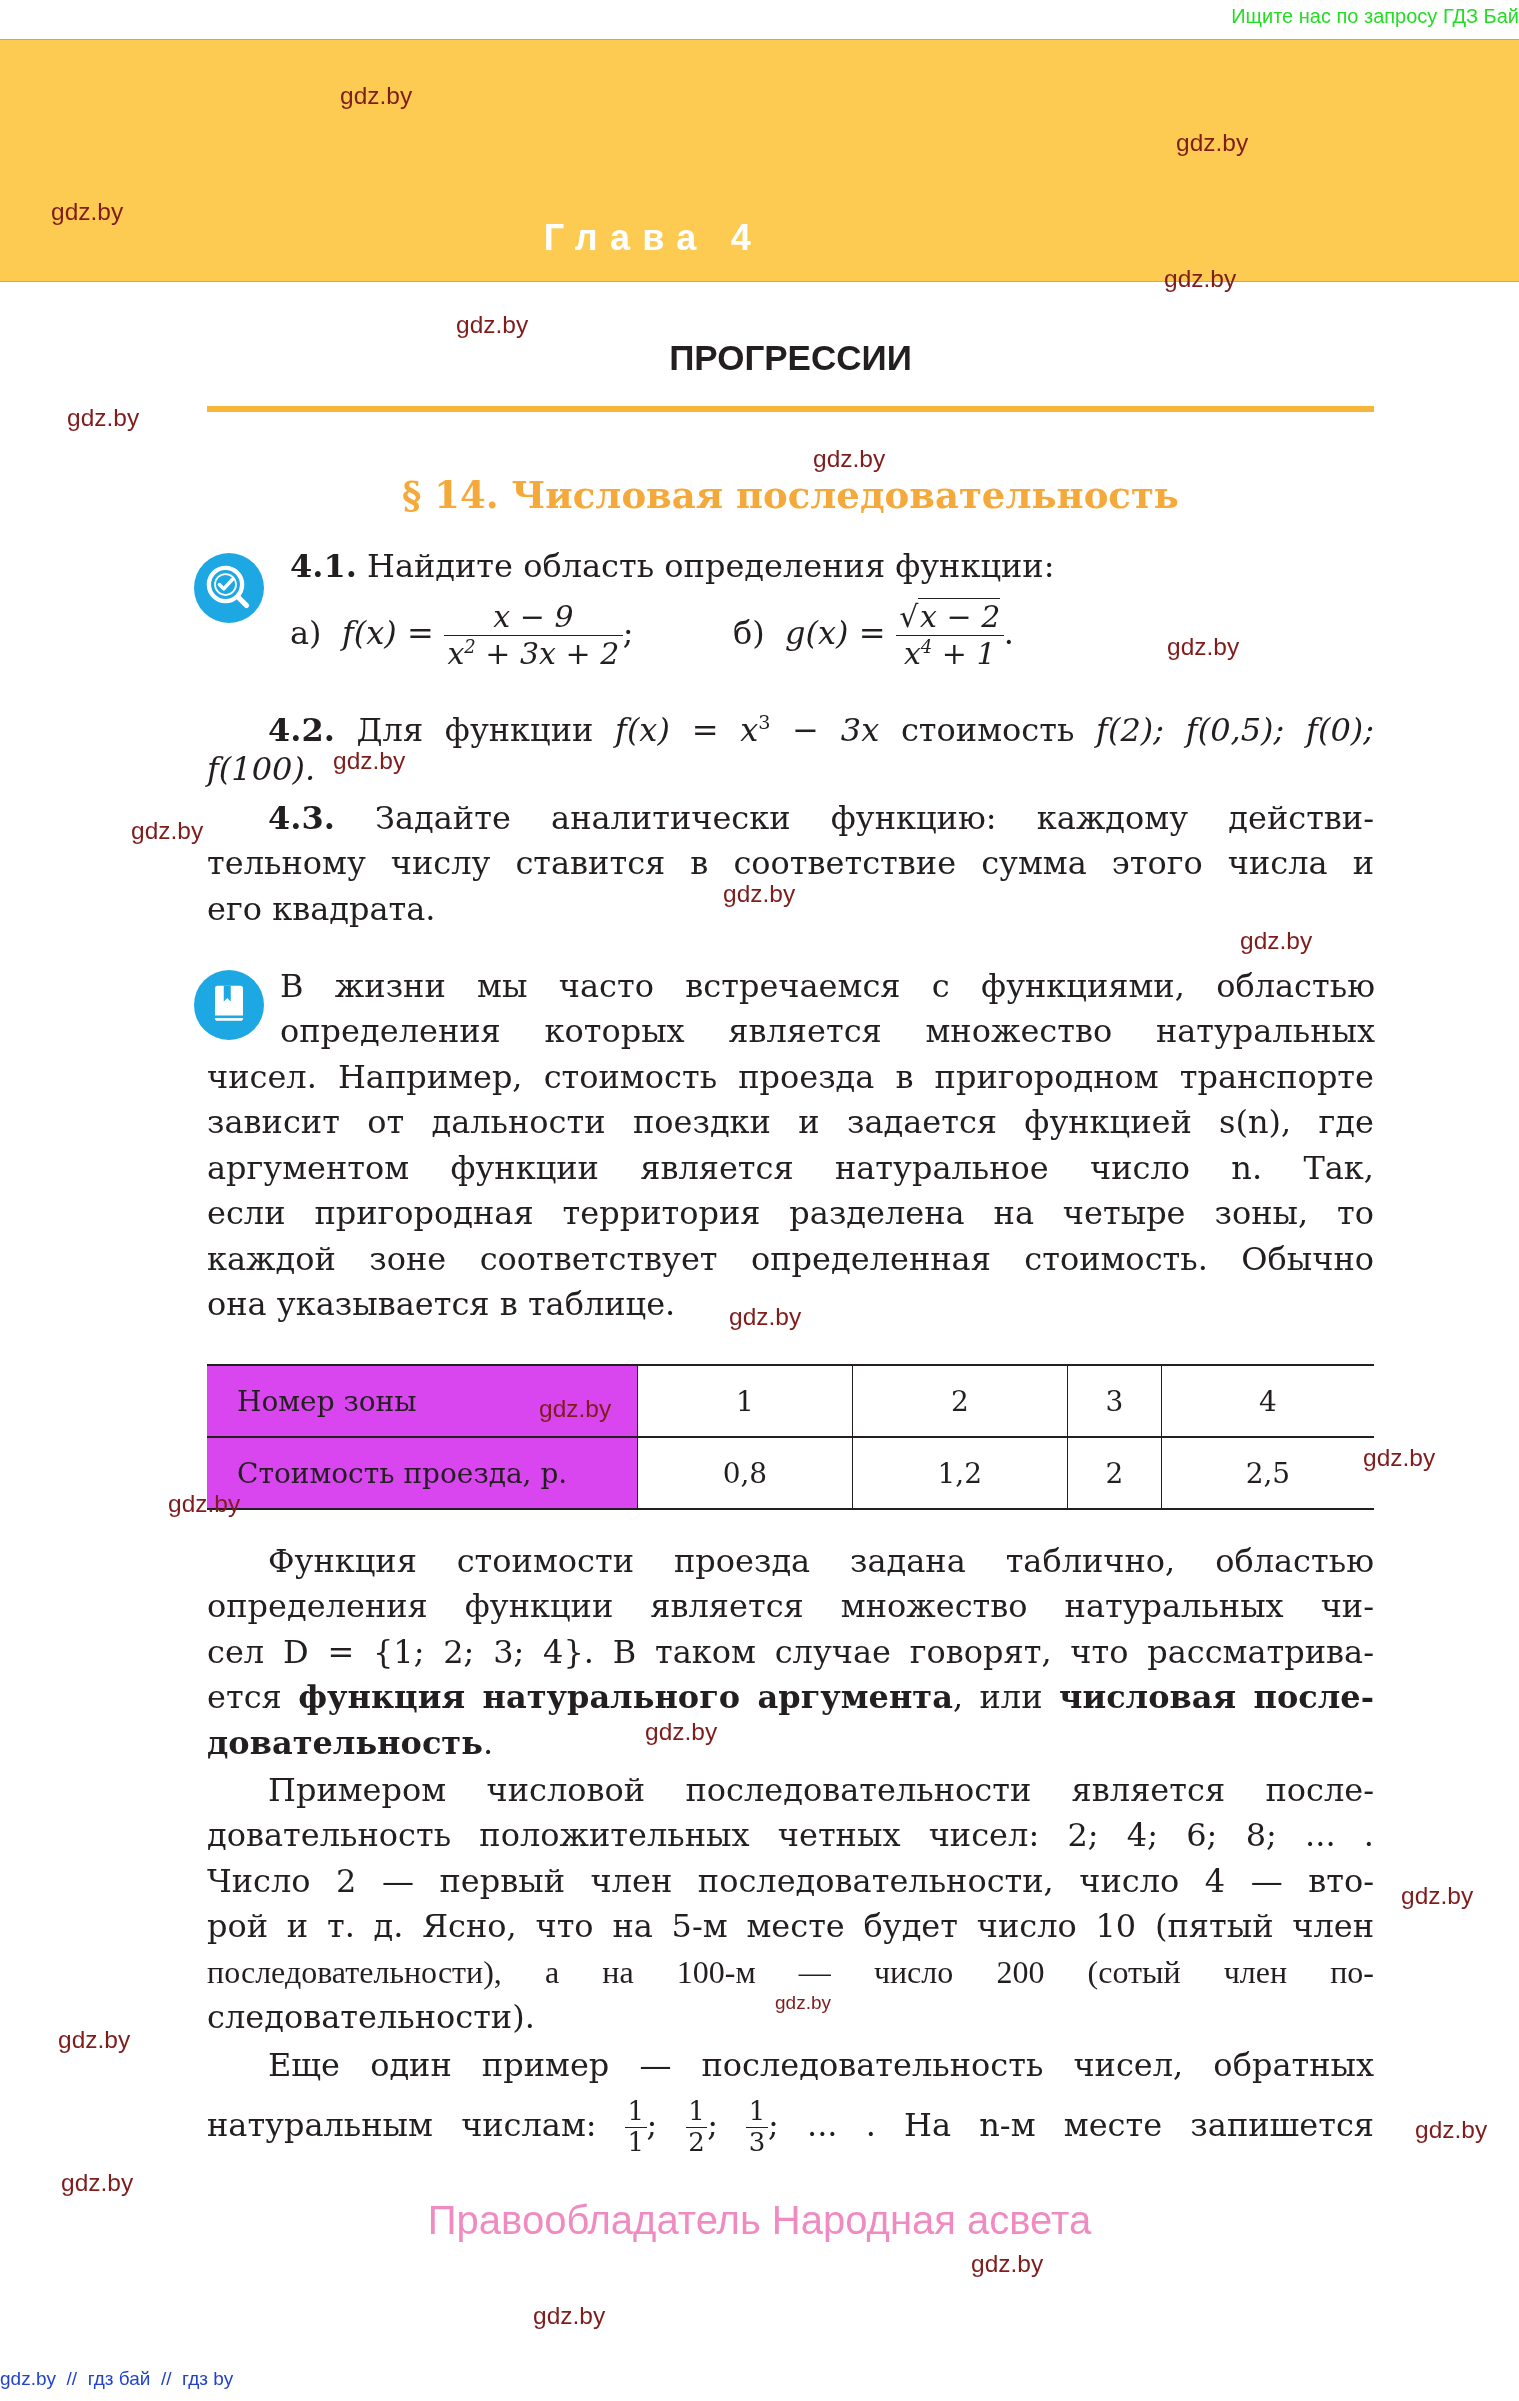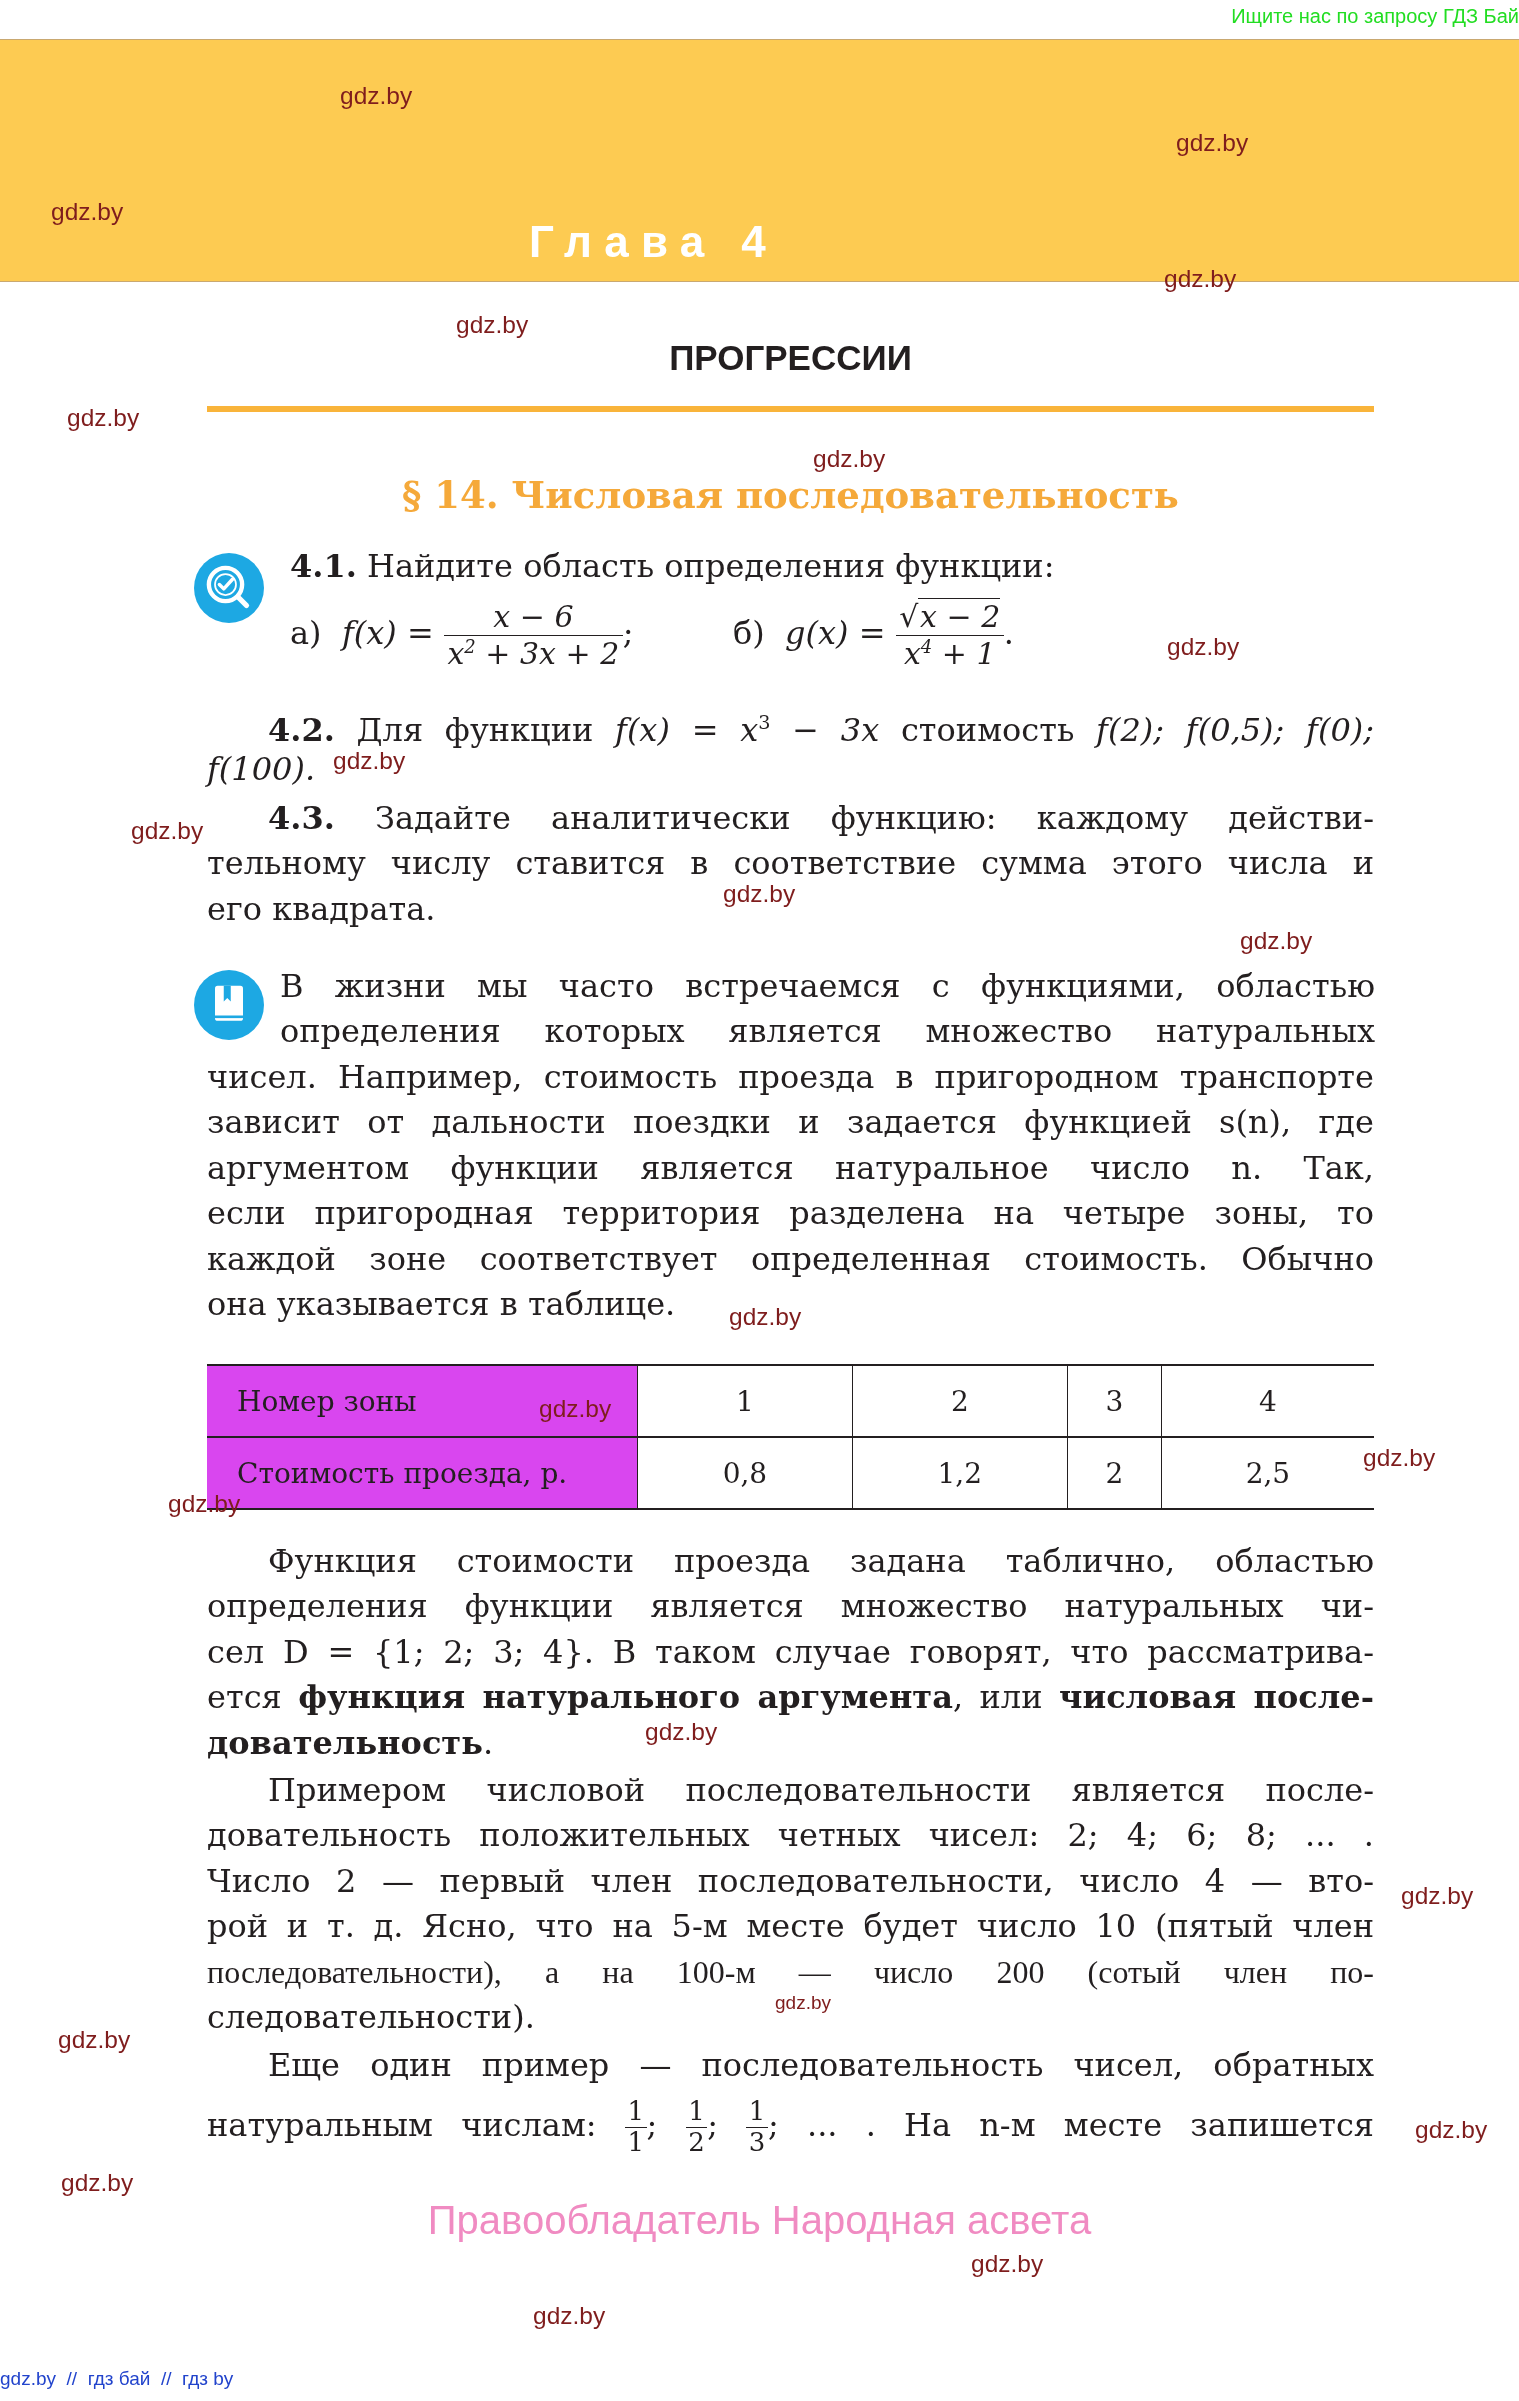--- a/index.html
+++ b/index.html
@@ -4,21 +4,21 @@
 <style>
   html, body { margin:0; padding:0; }
   body { width:1519px; height:2401px; position:relative; background:#ffffff; overflow:hidden;
          font-family:"DejaVu Serif", serif; color:#231f20; }
   .abs { position:absolute; }
   .top-banner { left:0; top:5.3px; width:1519px; text-align:right; font-family:"Liberation Sans", sans-serif;
                 font-size:20px; color:#22dd22; }
   .chapter-band { left:0; top:39px; width:1519px; height:243px; background:#fdcb52;
                   border-top:1.8px solid #c9a870; border-bottom:1.8px solid #c9a870; box-sizing:border-box; }
   .chapter-title { left:0; top:217px; width:1307px; text-align:center; font-family:"Liberation Sans", sans-serif;
-                   font-weight:bold; font-size:44px; letter-spacing:12.3px; color:#ffffff; }
+                   font-weight:bold; font-size:36px; letter-spacing:12.3px; color:#ffffff; }
   .part-title { left:0; top:338px; width:1581px; text-align:center; font-family:"Liberation Sans", sans-serif;
                 font-weight:bold; font-size:35px; color:#231f20; }
   .orange-rule { left:207px; top:406px; width:1167px; height:6.1px; background:#f9b43a; }
   .section-title { left:0; top:473px; width:1581px; text-align:center; font-family:"DejaVu Serif", serif;
                    font-weight:bold; font-size:37px; color:#f5a93a; }
   .wm { font-family:"Liberation Sans", sans-serif; font-size:24.5px; color:#7f1d1d; }
   .wm-small { font-size:19px; }
   .icon-circle { width:70px; height:70px; border-radius:50%; background:#1da8e3; }
   .line { position:absolute; left:207px; width:1167px; font-size:32px; line-height:46px; white-space:nowrap;
           text-align:justify; text-align-last:justify; }
@@ -66,21 +66,21 @@
 </div>
 
 <div class="line last" style="left:290px; width:1085px; top:543px;">
   <span class="b">4.1.</span>
   <span>Найдите область определения функции:</span>
 </div>
 <div class="abs" style="left:290px; top:599px; font-size:32px; white-space:nowrap;">
   <span>а)</span>&nbsp;
   <span class="i">f(x) =</span>
   <span class="frac">
-    <span class="num i">x − 6</span>
+    <span class="num i">x − 9</span>
     <span class="den i"><span>x</span><sup>2</sup><span> + 3x + 2</span></span>
   </span><span>;</span>
   <span style="display:inline-block; width:79px;"></span>
   <span>б)</span>&nbsp;
   <span class="i">g(x) =</span>
   <span class="frac">
     <span class="num"><span>√</span><span class="sqrt i">x − 2</span></span>
     <span class="den i"><span>x</span><sup>4</sup><span> + 1</span></span>
   </span><span>.</span>
 </div>

